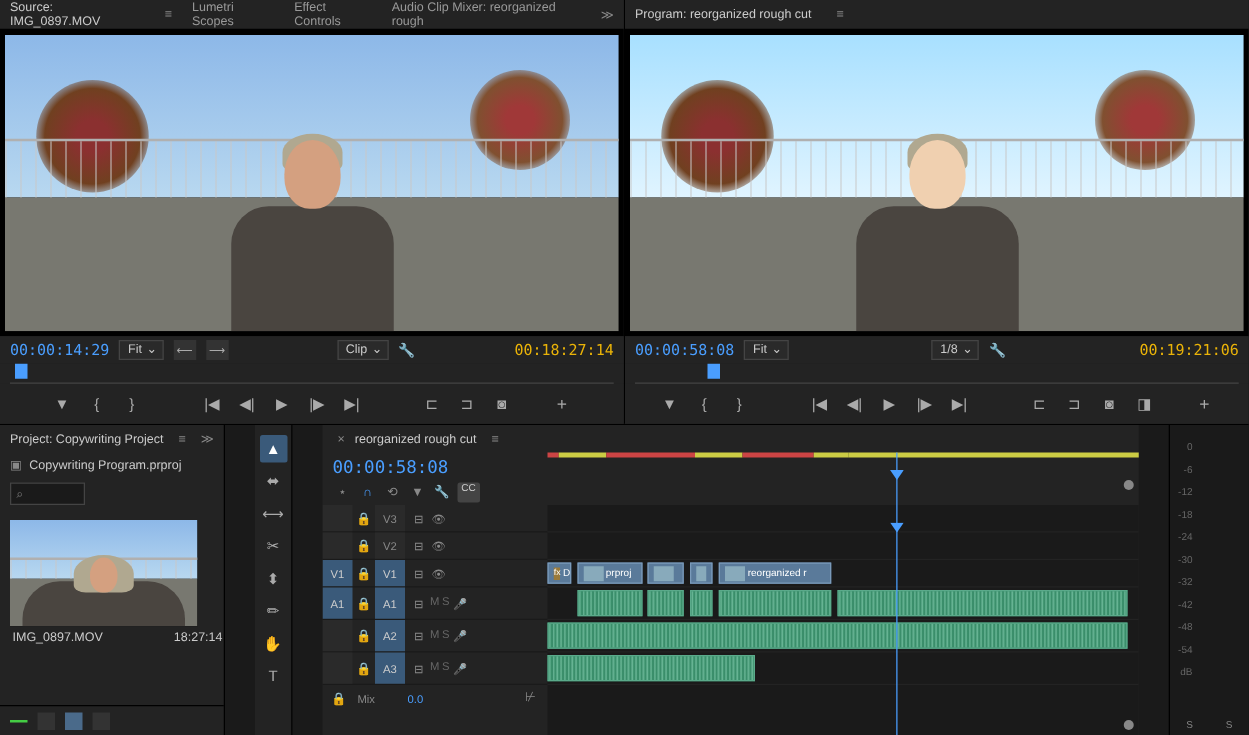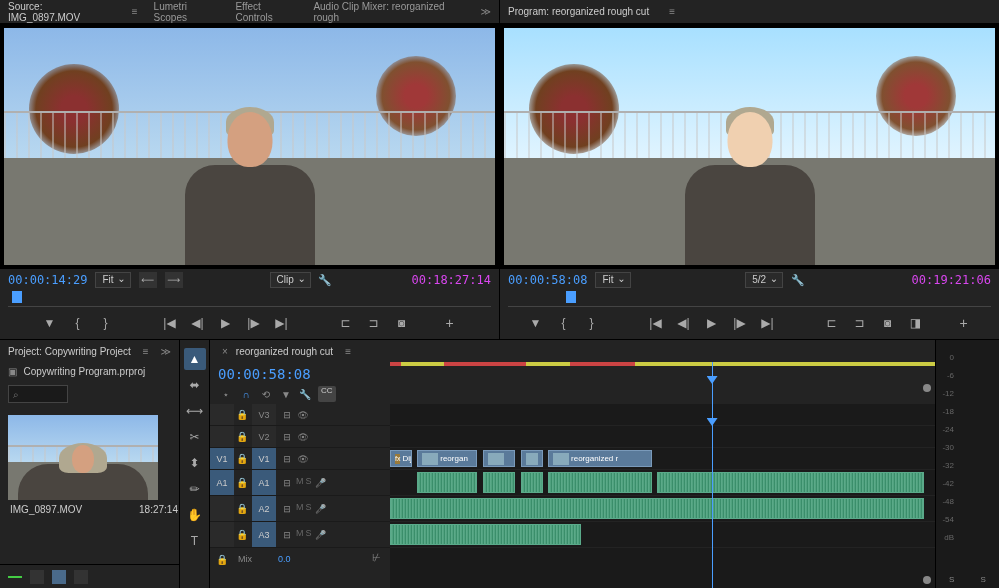--- a/index.html
+++ b/index.html
@@ -30,38 +30,38 @@
 .tree2 { top: 12%; right: 8%; width: 80px; height: 80px; background: radial-gradient(circle, #a03838 20%, #805030 60%, transparent 80%); }
 .person { position: absolute; left: 50%; bottom: 0; transform: translateX(-50%); width: 130px; height: 70%; }
 .p-head { position: absolute; top: 8%; left: 50%; transform: translateX(-50%); width: 45px; height: 55px; background: #d4a080; border-radius: 50% 50% 45% 45%; }
 .p-hair { position: absolute; top: 5%; left: 50%; transform: translateX(-50%); width: 48px; height: 30px; background: #b0a890; border-radius: 50% 50% 20% 20%; }
 .p-body { position: absolute; top: 40%; left: 50%; transform: translateX(-50%); width: 130px; height: 60%; background: #4a4540; border-radius: 30px 30px 0 0; }
 .over .p-head { background: #f0d0b0; }
 
 
 .monitor-info { height: 22px; display: flex; align-items: center; padding: 0 8px; gap: 8px; background: #232323; }
 .timecode { color: #4a9eff; font-size: 12px; font-family: monospace; }
-.timecode-right { margin-left: auto; color: #d946ef; font-size: 12px; font-family: monospace; }
+.timecode-right { margin-left: auto; color: #eab308; font-size: 12px; font-family: monospace; }
 .fit-select { background: #2a2a2a; color: #ccc; border: 1px solid #444; padding: 1px 16px 1px 6px; font-size: 10px; height: 16px; position: relative; }
 .fit-select::after { content: '⌄'; position: absolute; right: 4px; top: 0; }
 .mini-btn { width: 18px; height: 16px; background: #333; display: inline-flex; align-items: center; justify-content: center; font-size: 9px; color: #aaa; cursor: pointer; }
 .wrench { font-size: 11px; color: #aaa; }
 
 .monitor-ruler { height: 16px; background: #232323; position: relative; padding: 0 8px; }
 .ruler-track { height: 100%; position: relative; border-bottom: 1px solid #444; }
 .playhead-marker { position: absolute; top: 0; width: 10px; height: 12px; background: #4a9eff; left: 4px; }
 .playhead-marker.mid { left: 12%; }
 
 .transport { height: 32px; display: flex; align-items: center; justify-content: center; gap: 6px; background: #232323; }
 .t-btn { width: 22px; height: 22px; display: inline-flex; align-items: center; justify-content: center; color: #aaa; cursor: pointer; font-size: 12px; border-radius: 2px; }
 .t-spacer { width: 30px; }
 .t-add { margin-left: 20px; font-size: 14px; }
 
 
-.bottom { flex: 1; display: flex; }
+.bottom { flex: 1; display: flex; gap: 24px; }
 .project-panel { width: 180px; background: #232323; border-right: 1px solid #000; display: flex; flex-direction: column; }
 .project-tabs { height: 22px; display: flex; align-items: center; padding: 0 8px; gap: 8px; font-size: 10px; }
 .project-path { padding: 4px 8px; display: flex; align-items: center; gap: 6px; font-size: 10px; color: #ccc; }
 .folder-icon { color: #888; }
 .search-row { padding: 4px 8px; }
 .search-box { width: 60px; height: 18px; background: #1a1a1a; border: 1px solid #444; color: #ccc; padding: 0 4px; font-size: 10px; }
 .thumbnail-area { flex: 1; padding: 8px; }
 .thumb { width: 172px; }
 .thumb-img { width: 150px; height: 85px; background: #000; position: relative; overflow: hidden; }
 .thumb-info { display: flex; justify-content: space-between; padding: 4px 2px; font-size: 10px; }
@@ -209,21 +209,21 @@
               <div class="p-body"></div>
               <div class="p-hair"></div>
               <div class="p-head"></div>
             </div>
         </div>
       </div>
       <div class="monitor-info">
         <span class="timecode">00:00:58:08</span>
         <span class="fit-select">Fit</span>
         <span class="timecode-right"></span>
-        <span class="fit-select">5/2</span>
+        <span class="fit-select">1/8</span>
         <span class="wrench">🔧</span>
         <span class="timecode-right">00:19:21:06</span>
       </div>
       <div class="monitor-ruler">
         <div class="ruler-track">
             <div class="playhead-marker mid"></div>
           </div>
       </div>
       <div class="transport">
         <span class="t-btn">▼</span>
@@ -406,21 +406,21 @@
           <div class="tl-playhead" style="left:59%"></div>
           <div class="clip-row"></div>
           <div class="clip-row"></div>
           <div class="clip-row">
             <div class="clip" style="left:0%;width:4%">
                 <span class="clip-fx">fx</span>
                 <span>Dij</span>
               </div>
             <div class="clip" style="left:5%;width:11%">
                 <span class="clip-thumb"></span>
-                <span>reorgan</span>
+                <span>prproj</span>
               </div>
             <div class="clip" style="left:17%;width:6%">
                 <span class="clip-thumb"></span>
               </div>
             <div class="clip" style="left:24%;width:4%">
                 <span class="clip-thumb"></span>
               </div>
             <div class="clip" style="left:29%;width:19%">
                 <span class="clip-thumb"></span>
                 <span>reorganized r</span>

